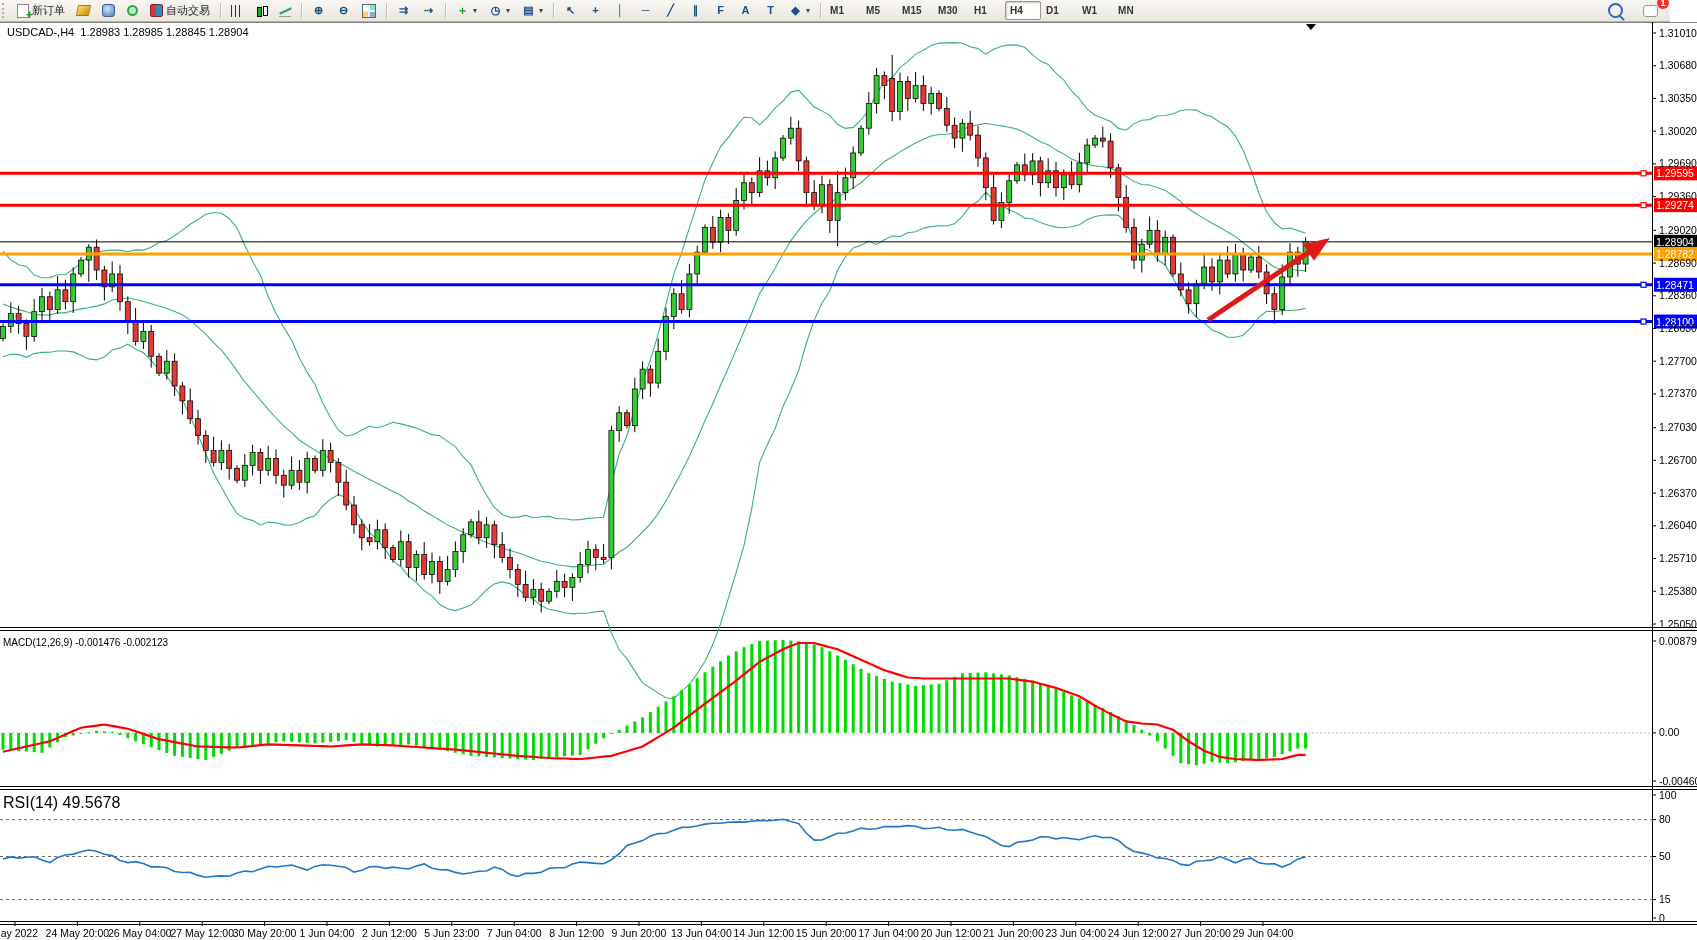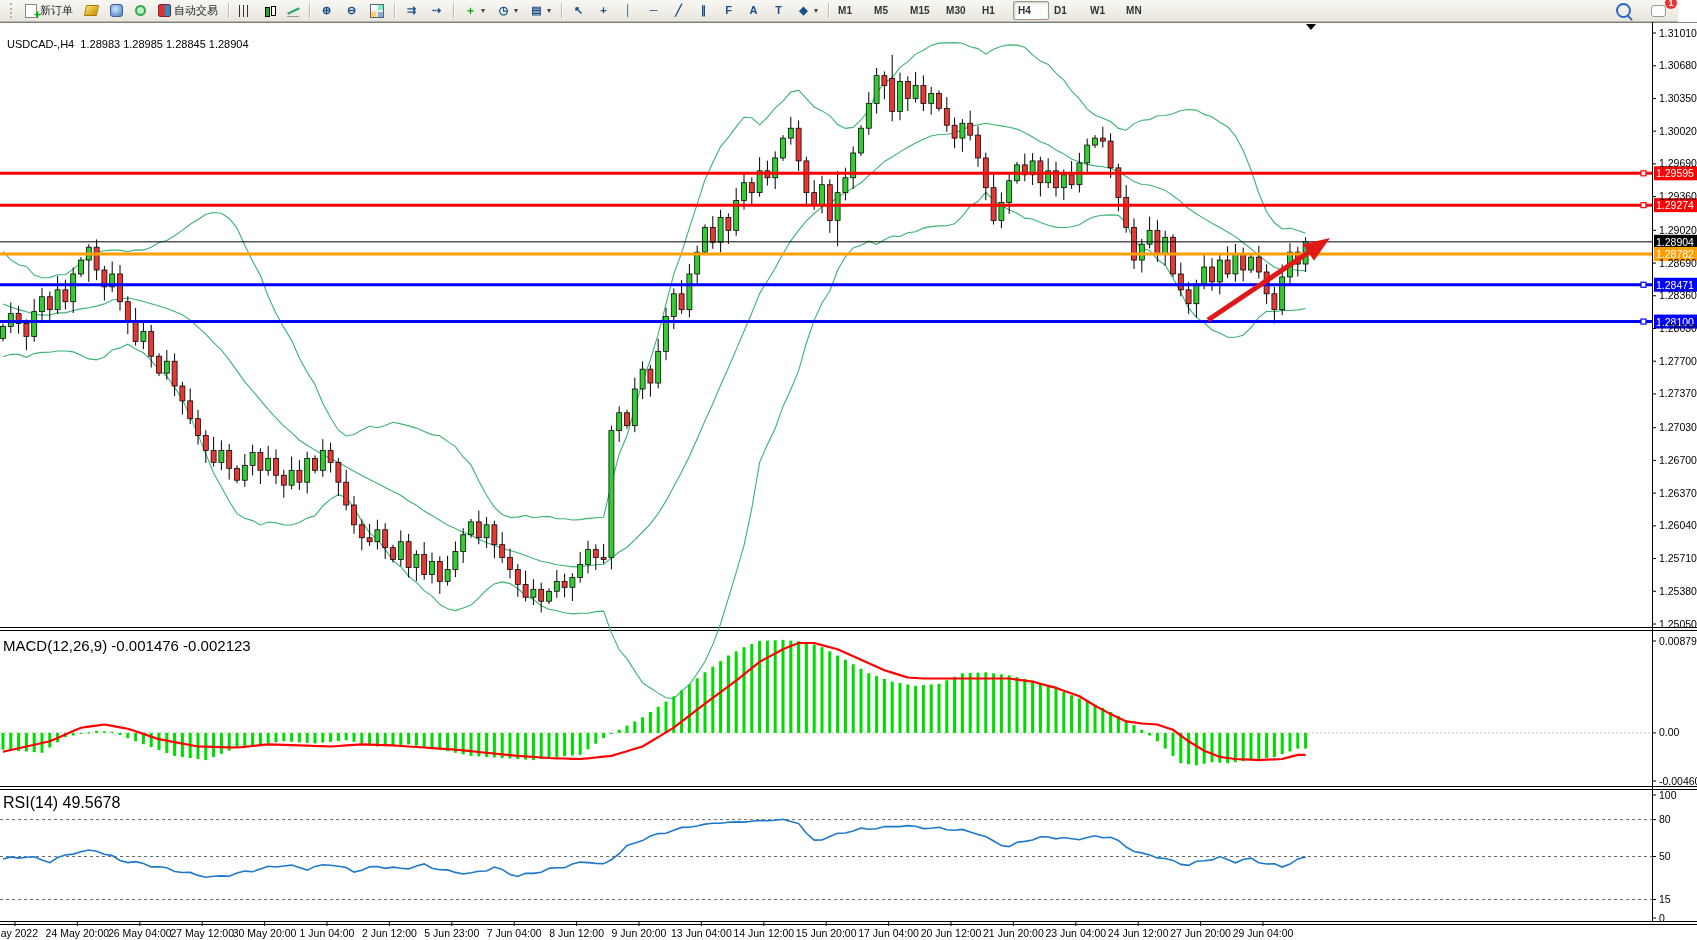--- a/index.html
+++ b/index.html
@@ -1,20 +1,20 @@
 <!DOCTYPE html>
 <html><head>
 <meta charset="utf-8">
 <style>
   html,body{margin:0;padding:0;background:#fff;font-family:"Liberation Sans",sans-serif;}
   #page{position:relative;width:1697px;height:940px;overflow:hidden;background:#fff;}
   
   #toolbar{position:absolute;left:0;top:0;width:1670px;height:21px;
     background:linear-gradient(#f8f7f3,#e9e6dd);border-bottom:1px solid #b7b3a7;
-    display:flex;align-items:center;font-size:11px;color:#222;padding-left:8px;}
+    display:flex;align-items:center;font-size:11px;color:#222;}
   .tb-btn{display:flex;align-items:center;gap:3px;height:18px;padding:0 4px;margin:0 1px;
     border:1px solid transparent;border-radius:2px;cursor:default;white-space:nowrap;}
   .tb-sep{width:1px;height:15px;background:#bdbab0;margin:0 4px;box-shadow:1px 0 0 #fff;}
   .tb-grip{width:5px;height:15px;margin:0 2px;border-left:2px dotted #b5b1a5;}
   .dd{font-size:8px;color:#444;margin-left:1px;}
   .tf-btn{width:26px;text-align:center;height:17px;line-height:17px;margin:0;
     font-size:10px;font-weight:bold;color:#333;border:1px solid transparent;}
   .tf-btn.active{background:#fdfdfb;border:1px solid #9a968b;box-shadow:inset 1px 1px 2px #ccc8bc;}
   #tb-right{margin-left:auto;display:flex;align-items:center;margin-right:6px;gap:8px;}
   
@@ -38,22 +38,22 @@
     linear-gradient(#fc6,#fc6) 0 7px/5px 5px no-repeat,
     linear-gradient(#8ad,#8ad) 7px 7px/5px 5px no-repeat;border:1px solid #567;}
   .ic-indicator{color:#0a0;font-weight:bold;}
   .ic-search{width:11px;height:11px;border:2px solid #2a66c8;border-radius:50%;}
   .ic-search::after{content:"";position:absolute;right:-4px;bottom:-3px;width:6px;height:2px;background:#2a66c8;transform:rotate(45deg);}
   .ic-chat{width:13px;height:10px;border:1px solid #999;border-radius:3px;background:#fdfdfd;}
   .badge{position:absolute;top:-5px;right:-7px;background:#e33;color:#fff;border-radius:50%;
     width:12px;height:12px;font-size:9px;line-height:12px;text-align:center;font-weight:bold;}
   
   #chart-wrap{position:absolute;left:0;top:22px;width:1697px;height:918px;background:#fff;}
-  #symbol-title{position:absolute;left:7px;top:16px;font-size:11px;color:#000;z-index:5;}
-  #macd-label{position:absolute;left:3px;top:615px;font-size:15px;color:#000;z-index:5;text-align:center;}
+  #symbol-title{position:absolute;left:7px;top:4px;font-size:11px;color:#000;z-index:5;}
+  #macd-label{position:absolute;left:3px;top:615px;font-size:10px;color:#000;z-index:5;text-align:center;}
   #rsi-label{position:absolute;left:3px;top:772px;font-size:16px;color:#000;z-index:5;}
   svg text{font-family:"Liberation Sans",sans-serif;}
 </style>
 </head>
 <body>
 
 <div id="page">
   <div id="toolbar">
     <div class="tb-grip"></div>
     <span id="tb-buttons" style="display:flex;align-items:center;">

